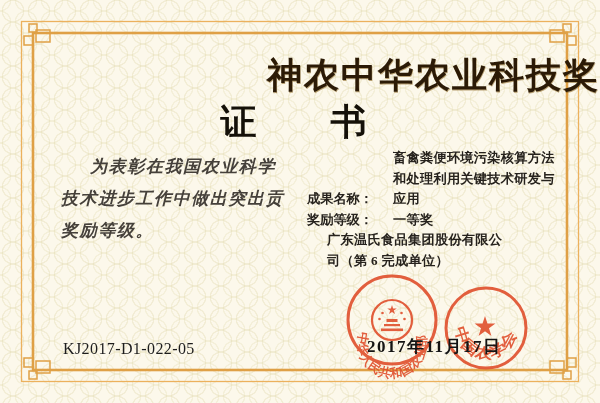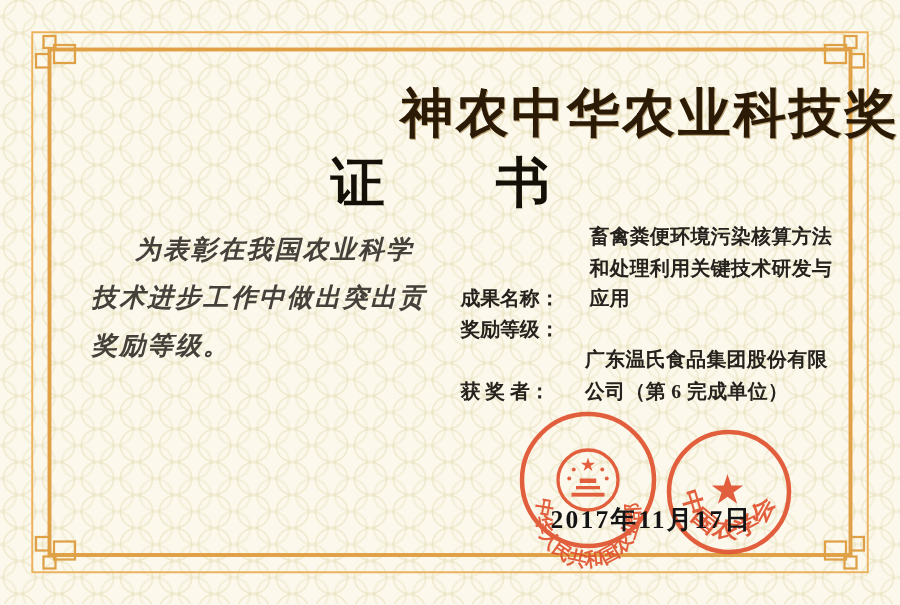--- a/index.html
+++ b/index.html
@@ -76,23 +76,23 @@
     <div>奖励等级。</div>
   </div>
 
   <div class="fields">
     <div class="frow">
       <span class="flabel">成果名称：</span>
       <span class="fvalue">畜禽粪便环境污染核算方法和处理利用关键技术研发与应用</span>
     </div>
     <div class="frow">
       <span class="flabel">奖励等级：</span>
+      <span class="fvalue">一等奖</span>
     </div>
     <div class="frow">
-      <span class="flabel">获 奖 者：</span>
       <span class="fvalue">广东温氏食品集团股份有限公司（第 6 完成单位）</span>
     </div>
   </div>
 
   <svg class="seals" width="600" height="403" viewBox="0 0 600 403">
     <g opacity="0.9">
 
       <g>
         <circle cx="392" cy="320" r="44" fill="none" stroke="#e04f2c" stroke-width="3"></circle>
         <path id="arcL" d="M 360.1 331.6 A 34 34 0 1 0 423.9 331.6" fill="none"></path>
@@ -117,16 +117,17 @@
         <path id="arcR" d="M 456 328 A 30 30 0 0 0 516 328" fill="none"></path>
         <text fill="#e04f2c" font-size="14.5" font-weight="bold" font-family="Liberation Serif,serif">
           <textPath href="#arcR" startOffset="0" textLength="88" lengthAdjust="spacingAndGlyphs">中国农学会</textPath>
         </text>
         <path transform="translate(485,327)" fill="#e04f2c" d="M0,-11 L2.47,-3.4 L10.46,-3.4 L3.99,1.3 L6.47,8.9 L0,4.2 L-6.47,8.9 L-3.99,1.3 L-10.46,-3.4 L-2.47,-3.4 Z"></path>
       </g>
     </g>
   </svg>
 
   <div class="serial">
+    <span class="serial-value">KJ2017-D1-022-05</span>
   </div>
   <div class="issue-date">2017年11月17日</div>
 
 </div>
 
 </body></html>

